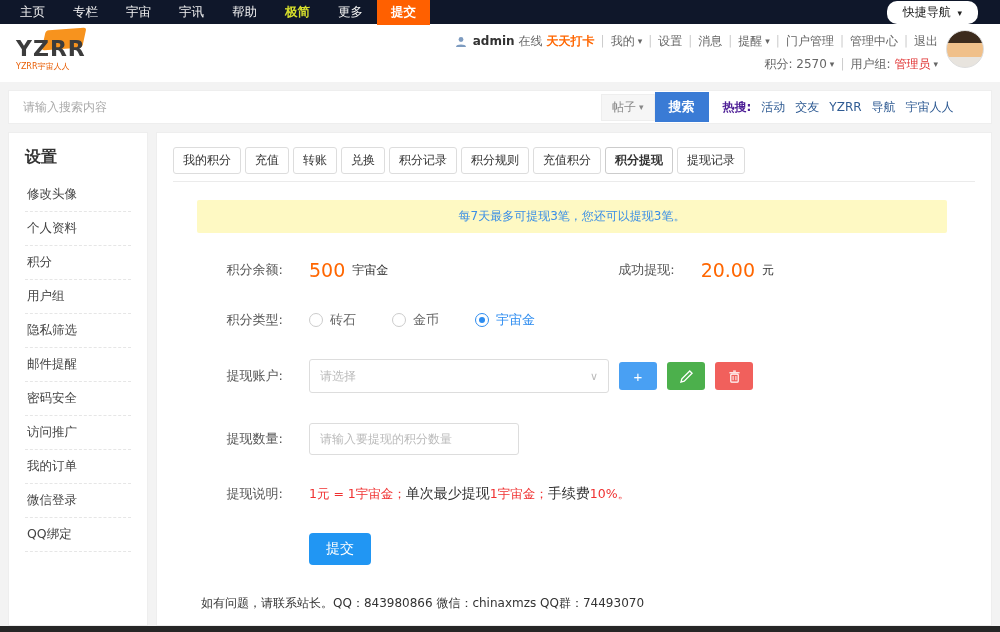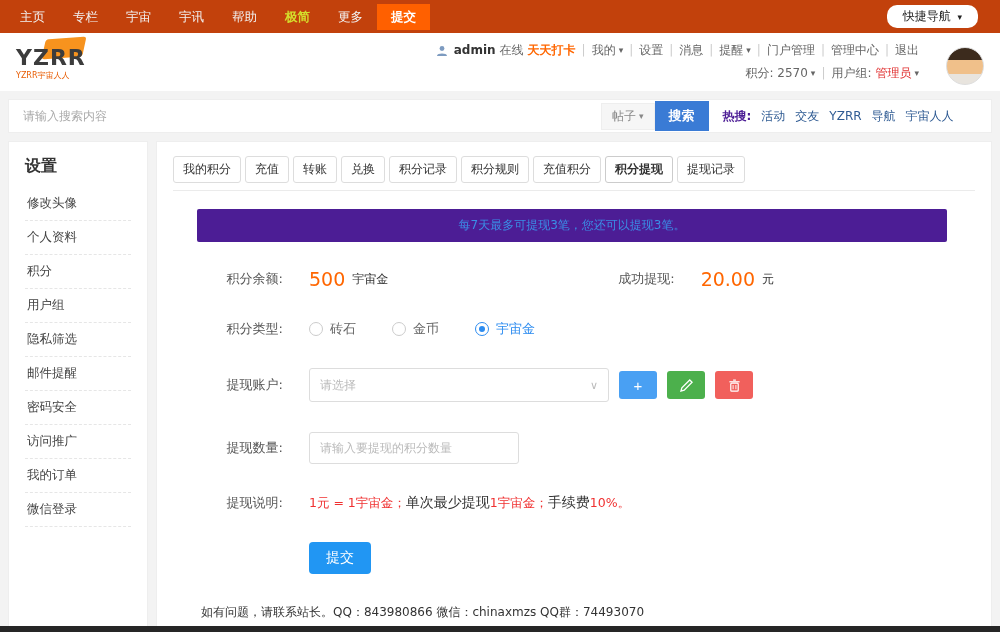--- a/index.html
+++ b/index.html
@@ -2,35 +2,35 @@
 <html><head>
 <meta charset="utf-8">
 <style>
   * { box-sizing: border-box; }
   body {
     width: 1000px; height: 632px; margin: 0; overflow: hidden;
     background: #f3f3f3; color: #333;
     font-family: "DejaVu Sans", "Liberation Sans", sans-serif; font-size: 12px;
   }
   
-  .topbar { height: 33px; background: #c2410c; display: flex; align-items: center; padding: 0 6px; }
+  .topbar { height: 24px; background: #0f172a; display: flex; align-items: center; padding: 0 6px; }
   .topbar .nav-item { color: #f2f2f2; line-height: 26px; padding: 0 14px; cursor: pointer; font-size: 12.5px; }
   .topbar .nav-item.accent-yellow { color: #d4dd2c; font-weight: bold; }
   .topbar .nav-item.accent-orange { background: #ff6000; color: #fff; font-weight: bold; }
   .quicknav { margin-left: auto; margin-right: 16px; background: #fff; color: #222; border-radius: 10px;
     padding: 3px 16px; font-size: 12px; cursor: pointer; }
   .caret { font-size: 9px; color: inherit; margin-left: 3px; }
   
   .header { height: 58px; background: #fff; display: flex; align-items: center; padding: 0 16px; }
   .logo { position: relative; margin-top: 2px; }
   .logo-shape { position: absolute; left: 28px; top: -7px; width: 40px; height: 20px;
     background: #f7931e; transform: skewX(-16deg) rotate(-4deg); border-radius: 3px; z-index: 0; }
   .logo-text { position: relative; z-index: 1; font-size: 22px; font-weight: bold; color: #3c3c3c; letter-spacing: 1px; }
   .logo-sub { position: relative; z-index: 1; font-size: 8px; color: #e85d04; }
-  .header-right { margin-left: auto; display: flex; align-items: flex-end; gap: 27px; }
+  .header-right { margin-left: auto; display: flex; align-items: flex-start; gap: 8px; }
   .user-lines { text-align: right; color: #666; line-height: 1.9; }
   .user-line { display: flex; justify-content: flex-end; align-items: center; }
   .user-line .sep { color: #ccc; margin: 0 6px; }
   .user-line .sep::after { content: "|"; }
   .uname { color: #333; font-weight: bold; margin: 0 4px; }
   .checkin { color: #f60; margin-left: 4px; font-weight: bold; }
   .menu-link { color: #666; cursor: pointer; }
   .red-text { color: #e03131; }
   .avatar { width: 38px; height: 38px; border-radius: 50%; border: 1px solid #ddd; cursor: pointer;
     background: linear-gradient(180deg, #3c2b1d 0 34%, #f0c08a 34% 72%, #e8e4de 72%); }
@@ -52,21 +52,21 @@
   .main { display: flex; gap: 8px; margin: 6px 8px 0; height: 494px; }
   .sidebar { width: 140px; background: #fff; padding: 10px 16px; border: 1px solid #eee; }
   .sidebar-title { font-size: 16px; font-weight: bold; color: #333; padding: 4px 0 10px; }
   .side-item { padding: 8px 2px; border-bottom: 1px dashed #e6e6e6; color: #444; font-size: 12.5px; cursor: pointer; }
   .content { flex: 1; background: #fff; border: 1px solid #eee; padding: 14px 16px; position: relative; overflow: hidden; }
   
   .tabs { display: flex; gap: 4px; border-bottom: 1px solid #ebebeb; padding-bottom: 7px; }
   .tab { border: 1px solid #ddd; border-radius: 3px; padding: 4px 9px; color: #333; background: #fff; cursor: pointer; }
   .tab.active { font-weight: bold; border-color: #ccc; }
   
-  .notice { margin: 18px 28px 0 24px; background: #4c1d95; color: #3a8ee6; text-align: center;
+  .notice { margin: 18px 28px 0 24px; background: #fef9c3; color: #3a8ee6; text-align: center;
     padding: 8px 0; border-radius: 2px; }
   
   .form { margin-top: 26px; padding-left: 40px; }
   .form-row { display: flex; align-items: center; margin-bottom: 30px; }
   .form-label { width: 70px; text-align: right; color: #555; font-size: 13px; flex-shrink: 0; }
   .form-content { margin-left: 26px; display: flex; align-items: center; }
   .big-orange { color: #f60; font-size: 19px; margin-right: 7px; }
   .unit { color: #333; font-size: 12px; }
   .group2 { margin-left: 230px; display: flex; align-items: center; }
   .group2 .form-label { width: auto; }
@@ -195,20 +195,21 @@
       <div class="side-item">修改头像</div>
       <div class="side-item">个人资料</div>
       <div class="side-item">积分</div>
       <div class="side-item">用户组</div>
       <div class="side-item">隐私筛选</div>
       <div class="side-item">邮件提醒</div>
       <div class="side-item">密码安全</div>
       <div class="side-item">访问推广</div>
       <div class="side-item">我的订单</div>
       <div class="side-item">微信登录</div>
+      <div class="side-item">QQ绑定</div>
     </div>
 
     <div class="content">
       <div class="tabs">
         <span class="tab">我的积分</span>
         <span class="tab">充值</span>
         <span class="tab">转账</span>
         <span class="tab">兑换</span>
         <span class="tab">积分记录</span>
         <span class="tab">积分规则</span>

